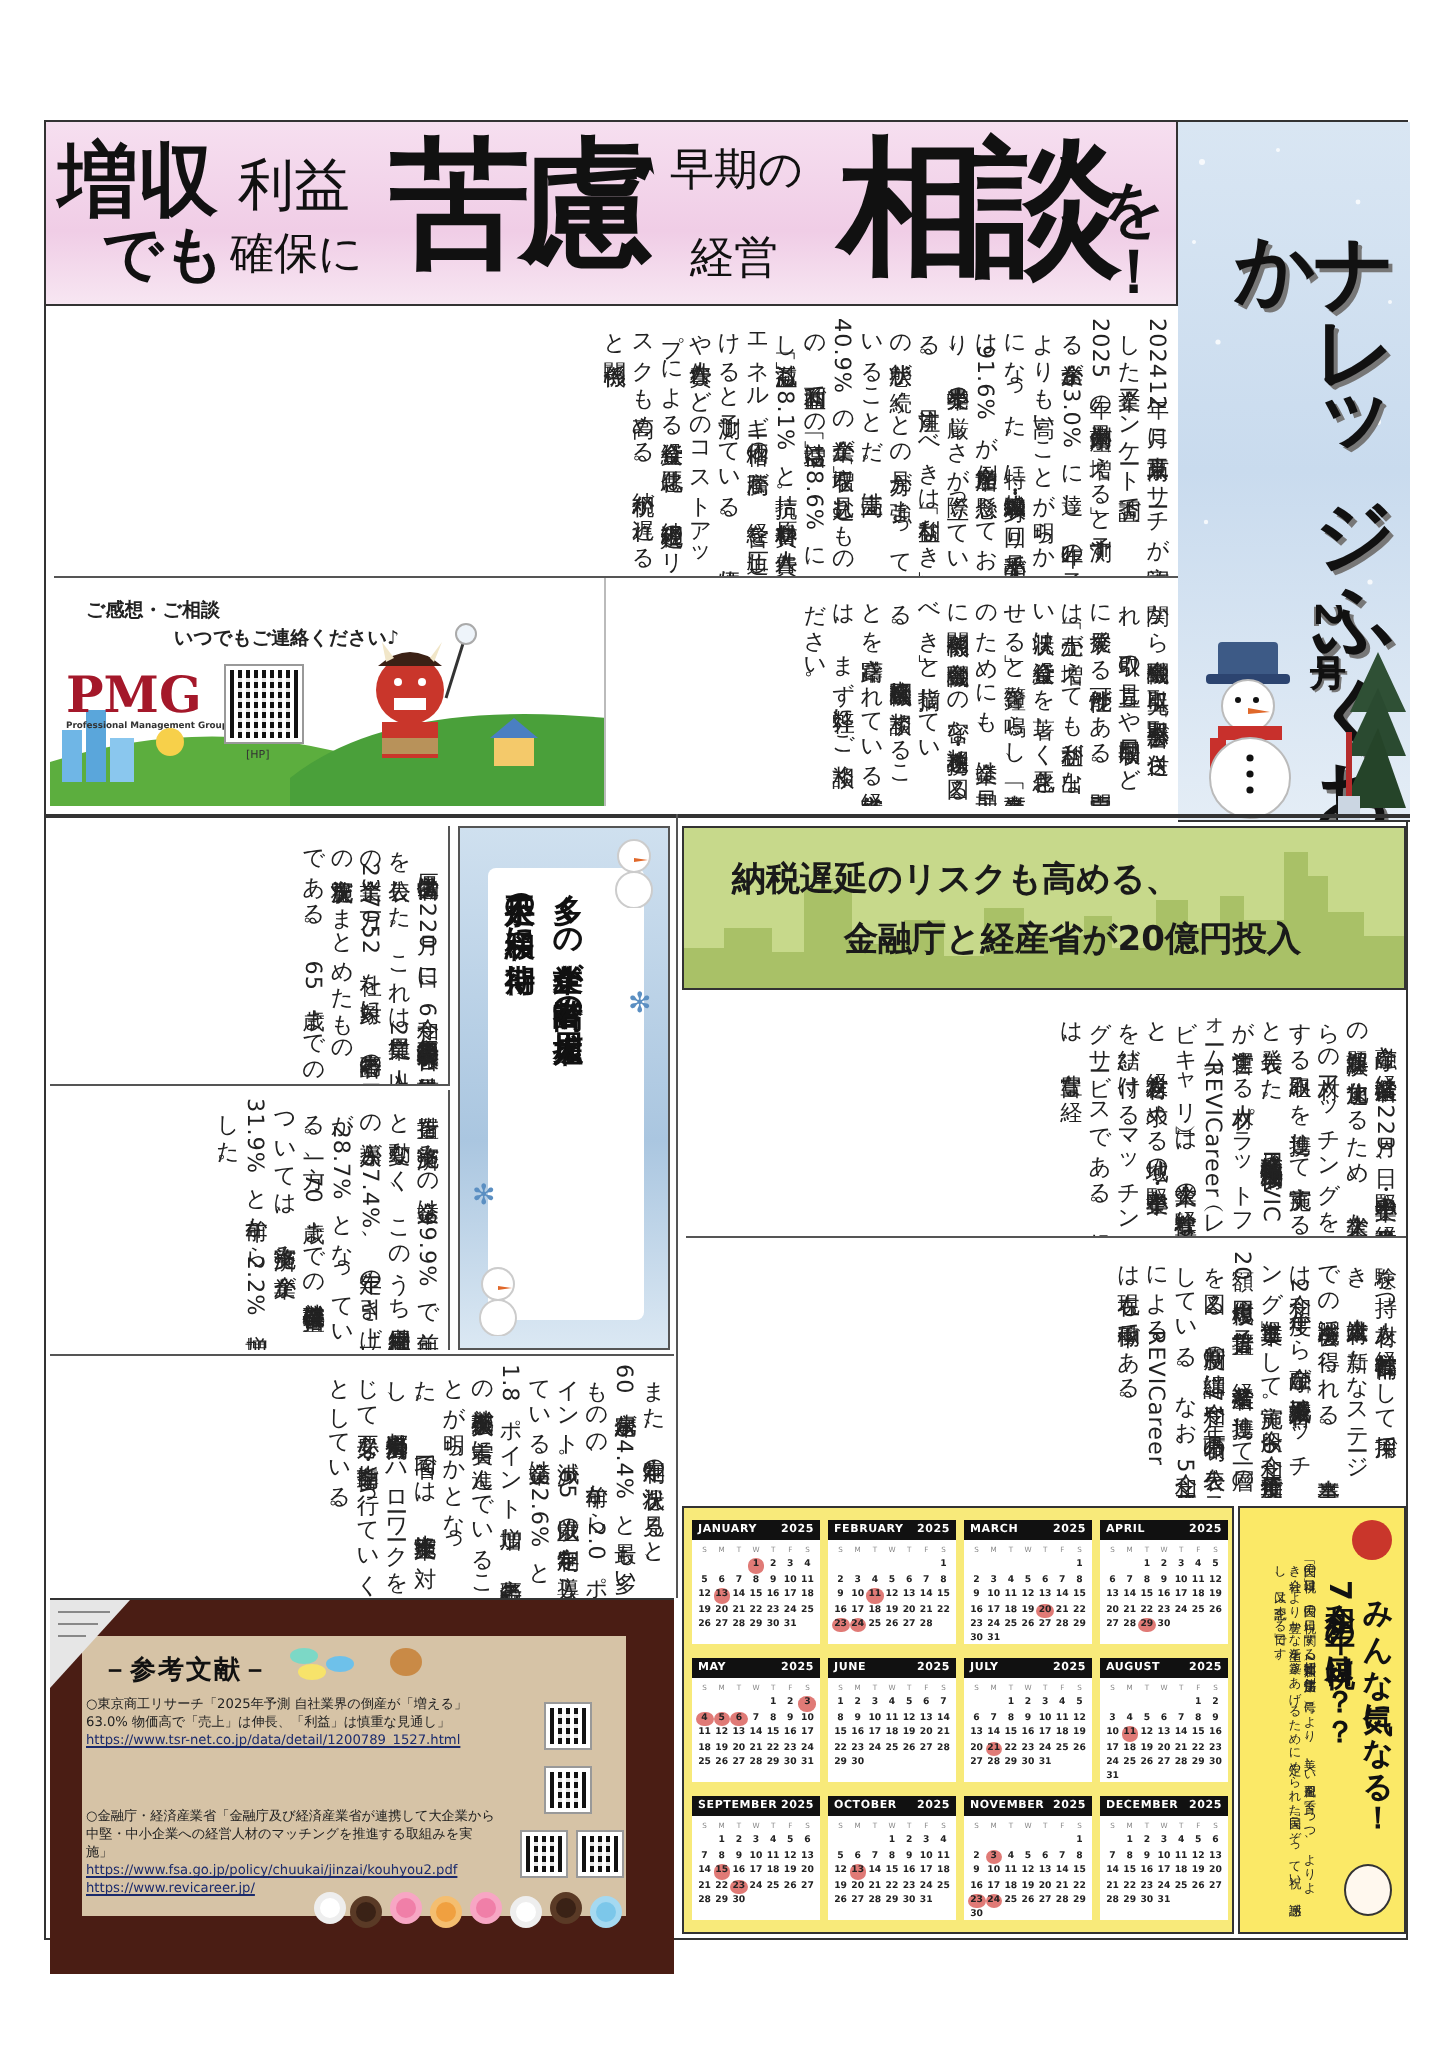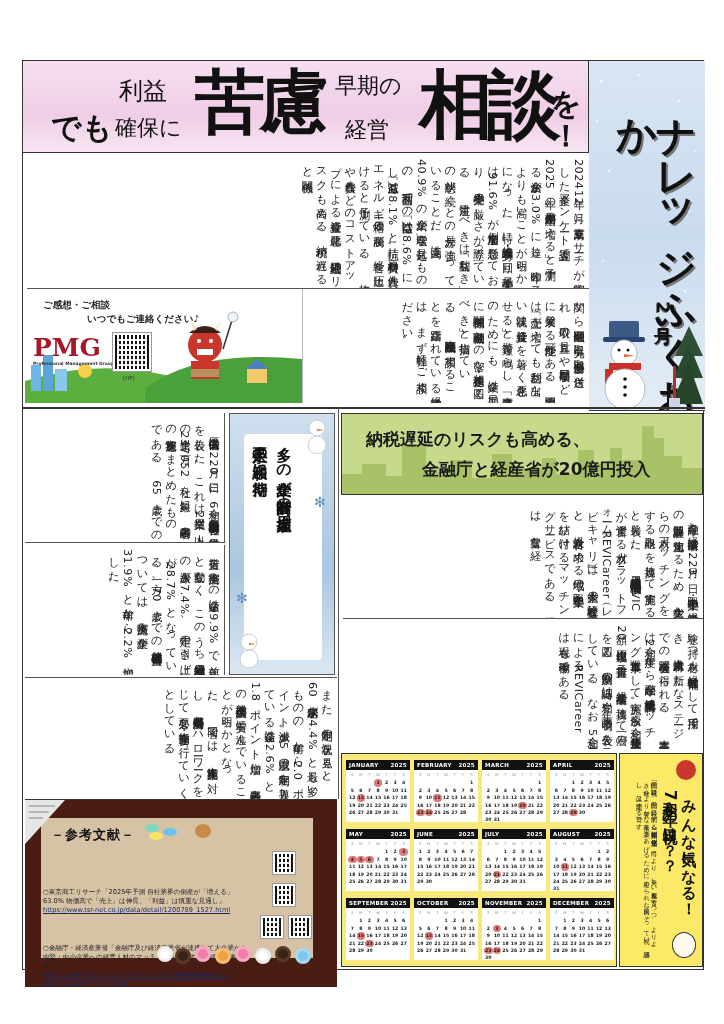--- a/index.html
+++ b/index.html
@@ -46,21 +46,21 @@
   .art3-title { position: absolute; font-weight: bold; font-size: 17px; color: #1a1a1a; white-space: nowrap; }
   .skyline { position: absolute; left: 0; bottom: 0; width: 360px; height: 70px; }
   .art3-upper { left: 320px; top: 438px; width: 360px; height: 120px; border-bottom: 1.2px solid #555; }
   .art3-lower { left: 320px; top: 560px; width: 360px; height: 128px; }
   .vline { width: 1.2px; background: #555; }
 
   
   .refs { left: 2px; top: 738px; width: 312px; height: 188px; background: #4a1d14; overflow: hidden; border-top: 1.2px solid #333; }
   .refs-card { position: absolute; left: 16px; top: 18px; width: 272px; height: 140px; background: #d6c3a6; }
   .refs-title { position: absolute; left: 26px; top: 26px; font-weight: bold; font-size: 13px; color: #111; letter-spacing: 1px; }
-  .ref-item { position: absolute; left: 18px; font-size: 6.6px; line-height: 9px; color: #222; width: 205px; margin-top: 40px; }
+  .ref-item { position: absolute; left: 18px; font-size: 6.6px; line-height: 9px; color: #222; width: 205px; }
   .ref-item .url { color: #1a2a6c; text-decoration: underline; display: block; }
   .qr { position: absolute; width: 22px; height: 22px; background:
       repeating-linear-gradient(90deg, #111 0 2px, #fff 2px 4px),
       #fff; border: 2px solid #fff; outline: 1px solid #999; }
   .qr::before { content: ""; position: absolute; inset: 3px; background: repeating-linear-gradient(0deg, rgba(255,255,255,.9) 0 2px, transparent 2px 5px); }
   .candy { position: absolute; border-radius: 50%; }
 
   
   .calendar { left: 318px; top: 692px; width: 276px; height: 214px; background: #f8ea7a; border: 1.2px solid #333; overflow: hidden; }
   .month { position: absolute; width: 64px; height: 62px; background: #fff; }
@@ -75,22 +75,23 @@
   .hol-body { position: absolute; left: 6px; top: 24px; writing-mode: vertical-rl; font-size: 6.2px; line-height: 7.4px; color: #222; height: 170px; width: 32px; }
   .oni-small { position: absolute; left: 56px; top: 6px; width: 20px; height: 20px; border-radius: 50%; background: #c9362b; }
   .okame { position: absolute; left: 52px; top: 178px; width: 24px; height: 26px; border-radius: 50%; background: #fff8ee; border: 1px solid #333; }
 </style>
 </head>
 <body>
 
 <div class="page">
 
   <div class="abs headline">
+    <span class="hl-big" style="left:6px;top:10px;font-size:40px;">増収</span>
     <span class="hl-big" style="left:28px;top:52px;font-size:30px;">でも</span>
-    <span class="hl-small" style="left:96px;top:18px;font-size:24px;">利益</span>
+    <span class="hl-small" style="left:96px;top:18px;font-size:28px;">利益</span>
     <span class="hl-small" style="left:92px;top:56px;font-size:22px;">確保に</span>
     <span class="hl-big" style="left:172px;top:6px;font-size:70px;letter-spacing:-6px;">苦慮</span>
     <span class="hl-small" style="left:312px;top:14px;font-size:22px;">早期の</span>
     <span class="hl-small" style="left:322px;top:58px;font-size:22px;">経営</span>
     <span class="hl-big" style="left:396px;top:6px;font-size:74px;letter-spacing:-6px;">相談</span>
     <span class="hl-big" style="left:528px;top:8px;font-size:30px;writing-mode:vertical-rl;">を！</span>
   </div>
 
   <div class="abs masthead">
     <svg class="abs" style="left:0;top:0" width="116" height="350">

